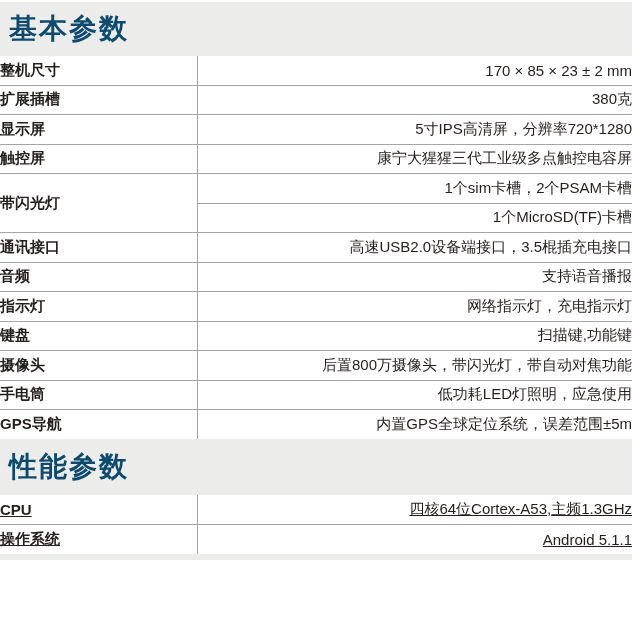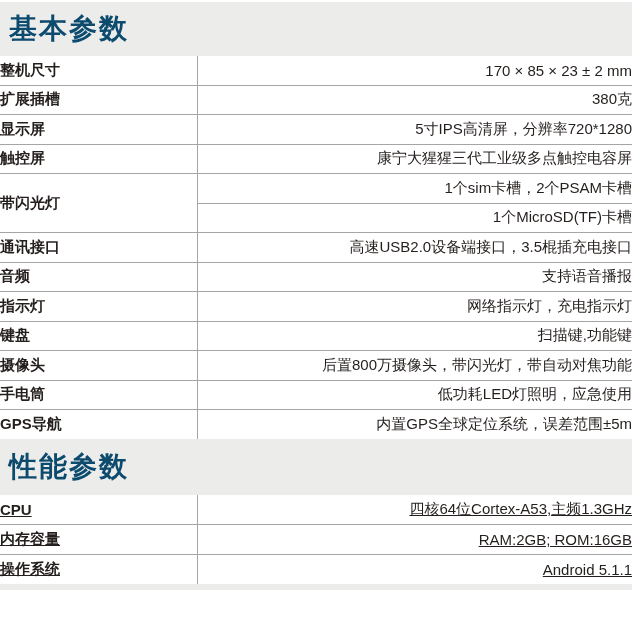--- a/index.html
+++ b/index.html
@@ -146,24 +146,20 @@
     <div class="band">
       <h2 class="band-title">性能参数</h2>
     </div>
     <table class="spec-table">
       <tbody>
           <tr>
             <td class="label-cell">CPU</td>
             <td class="value-cell">四核64位Cortex-A53,主频1.3GHz</td>
           </tr>
           <tr>
-            <td class="label-cell">内存容量</td>
-            <td class="value-cell">RAM:2GB; ROM:16GB</td>
-          </tr>
-          <tr>
             <td class="label-cell">操作系统</td>
             <td class="value-cell">Android 5.1.1</td>
           </tr>
         </tbody>
     </table>
   </section>
 <div class="bottom-strip"></div>
   </div>
 
 </body></html>

